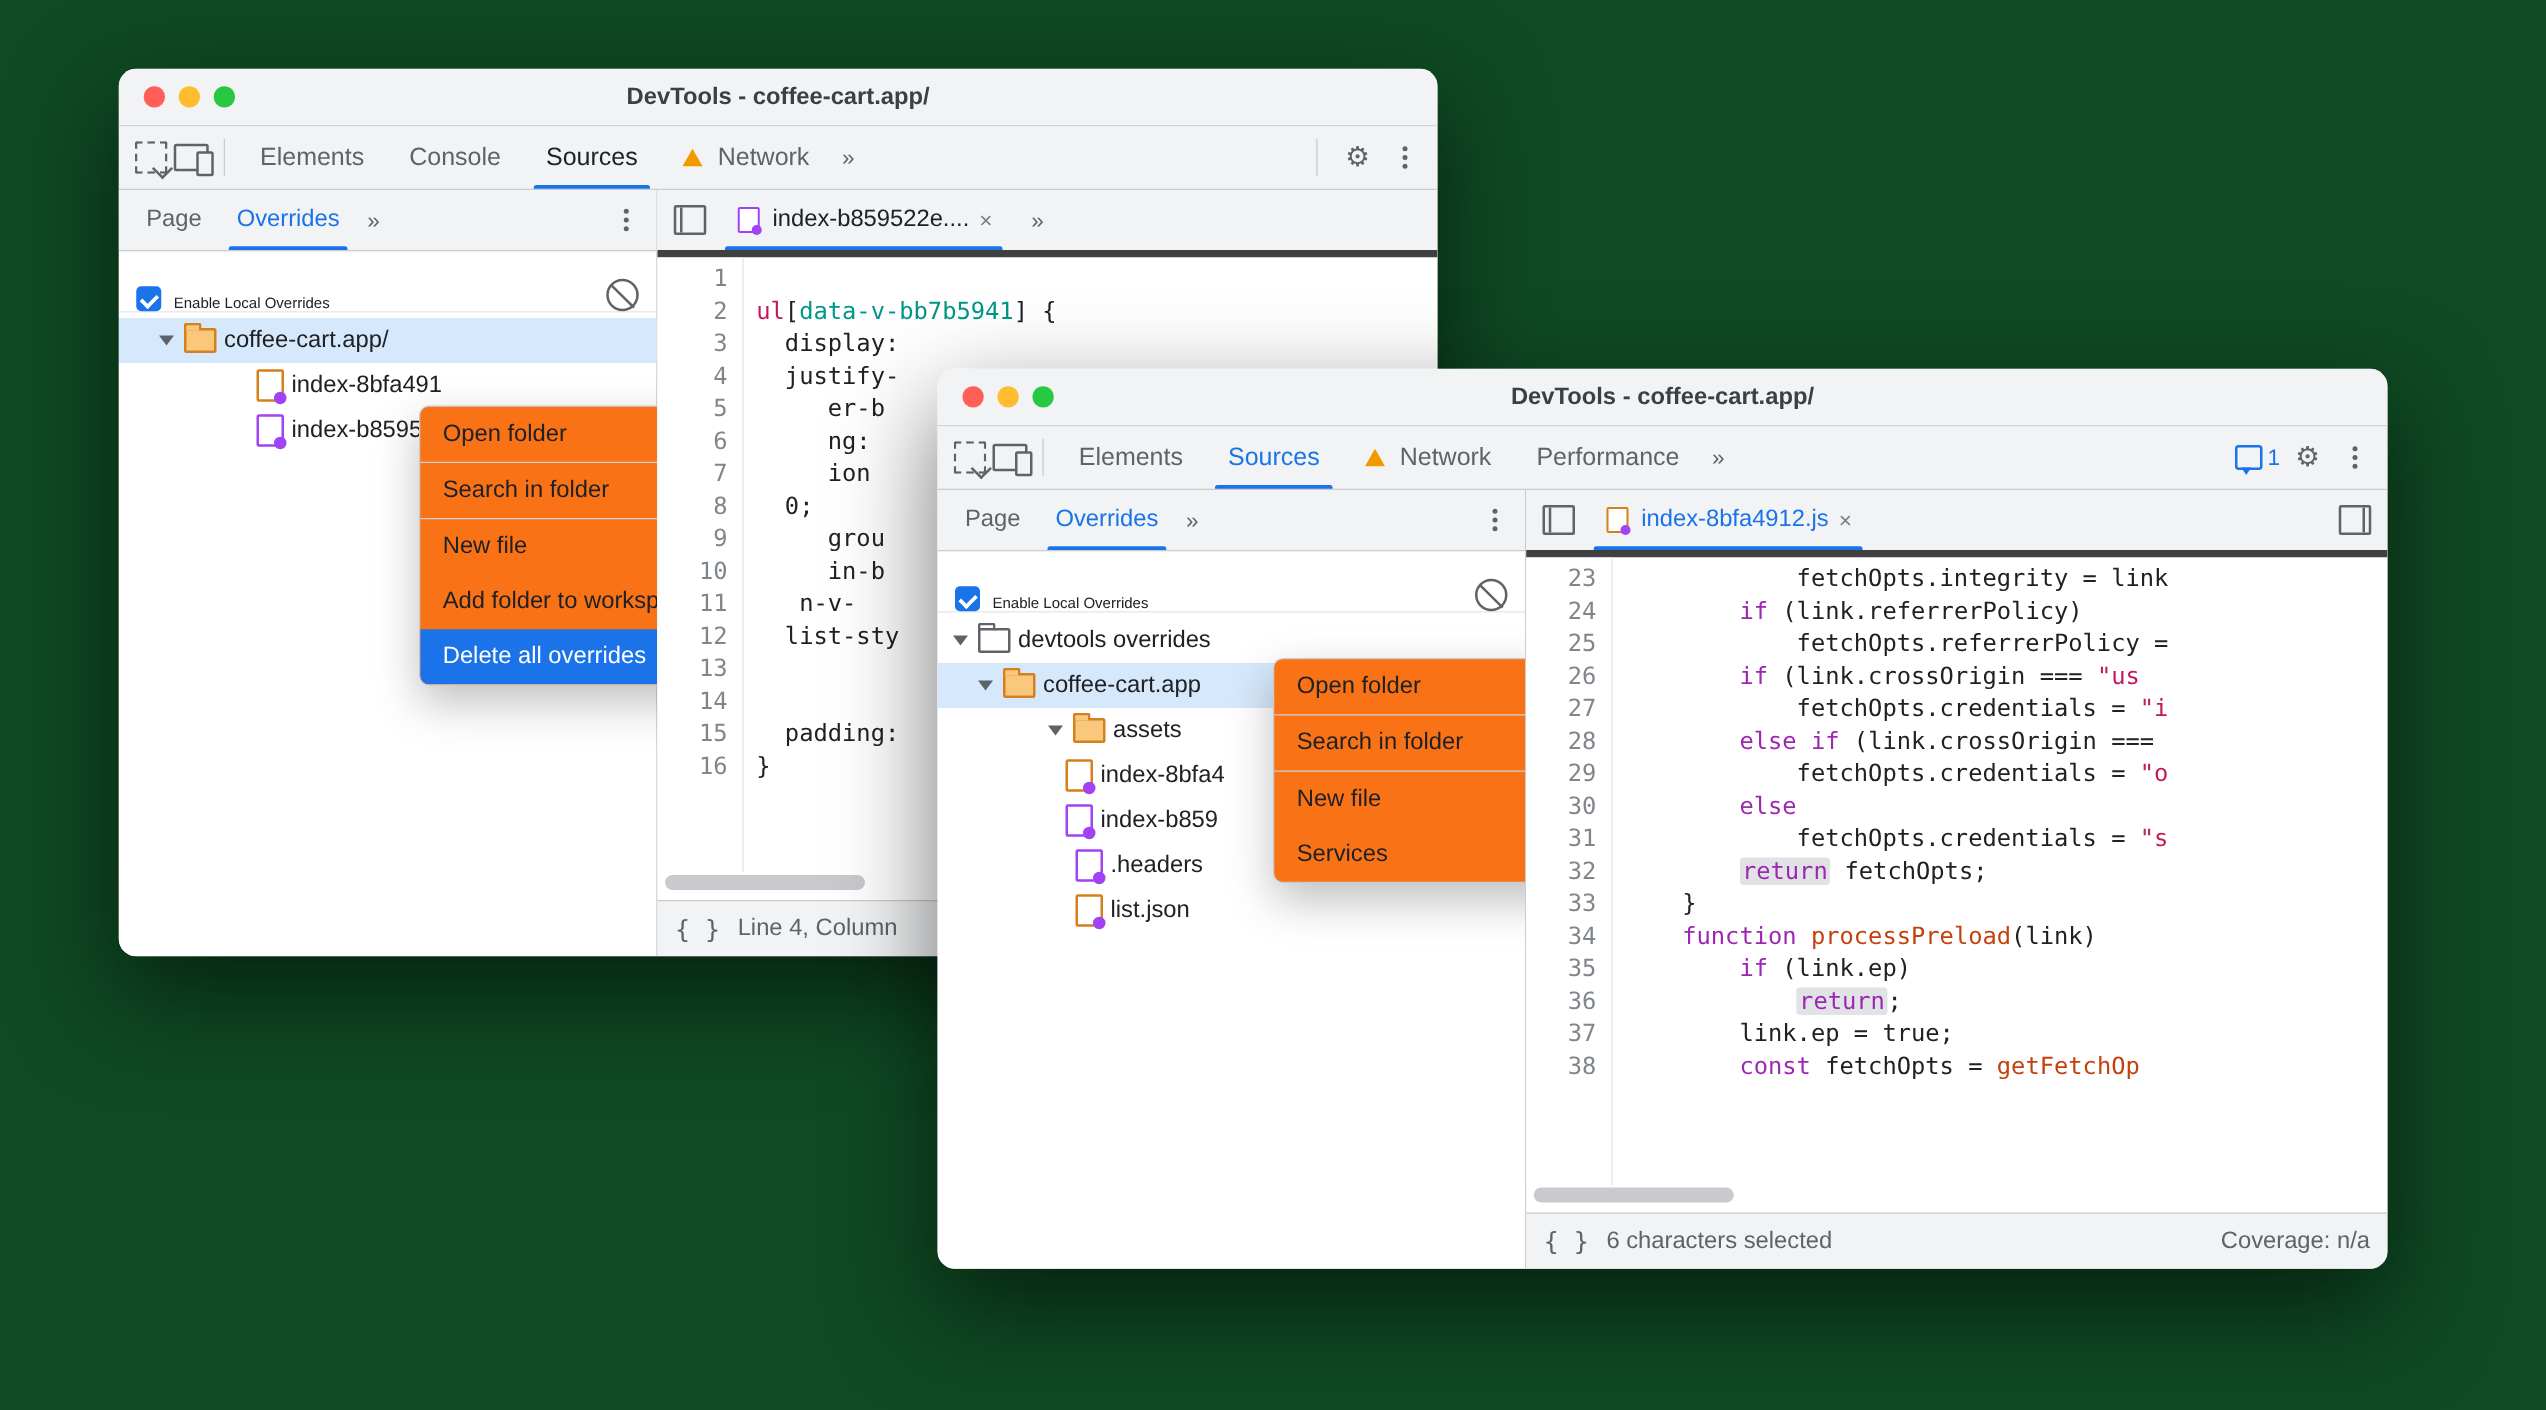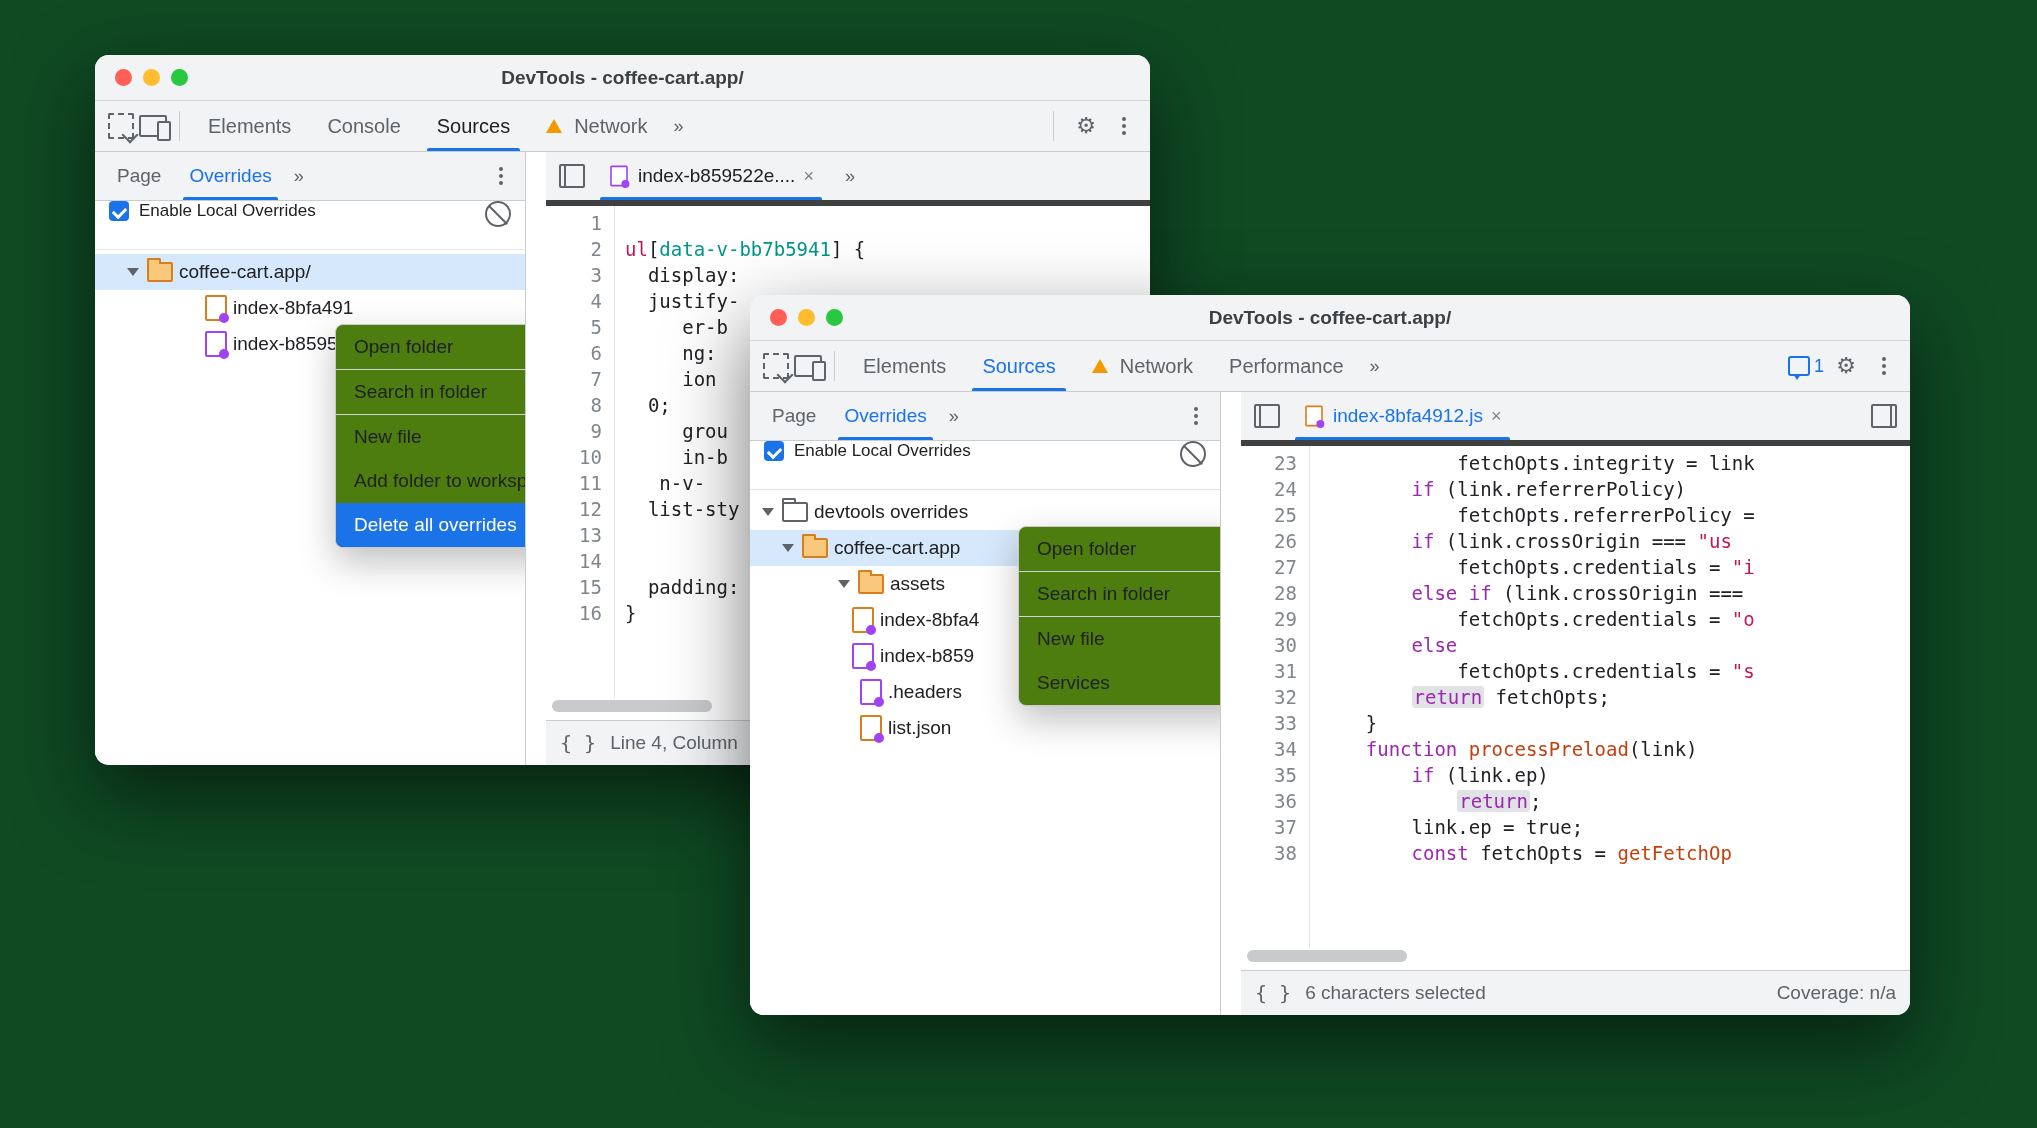--- a/index.html
+++ b/index.html
@@ -120,21 +120,20 @@
   }
   .msg-badge .bubble::after{
     content:"";position:absolute;bottom:-6px;left:3px;width:0;height:0;
     border-left:4px solid transparent;border-right:4px solid transparent;border-top:6px solid #1a73e8;
   }
   
   .body {
     display:flex;
     flex:1;
     min-height:0;
-    gap:20px;
   }
   .sidebar {
     width: 430px;
     border-right:1px solid #cacccf;
     display:flex;
     flex-direction:column;
     background:#fff;
   }
   .sidetabs {
     height:48px;
@@ -144,22 +143,22 @@
     padding:0 8px;
     background:#f1f3f4;
   }
   .stab {
     padding:0 14px;height:100%;display:inline-flex;align-items:center;
     font-size:19px;color:#5f6368;cursor:pointer;position:relative;
   }
   .stab.active{color:#1a73e8;}
   .sidetabs .to-right{margin-left:auto;}
   .overridebar{
-    height:48px;border-bottom:1px solid #e3e5e7;display:flex;align-items:flex-start;
-    padding:0 14px;font-size:17px;
+    height:48px;border-bottom:1px solid #e3e5e7;display:flex;align-items:flex-end;
+    padding:0 14px;font-size:12px;
   }
   .chk {
     width:20px;height:20px;border-radius:4px;background:#1a73e8;margin-right:10px;
     display:inline-flex;align-items:center;justify-content:center;
   }
   .chk::after{content:"";width:6px;height:10px;border:solid #fff;border-width:0 3px 3px 0;transform:rotate(45deg);}
   .ban-icon{
     margin-left:auto;width:22px;height:22px;border:2px solid #5f6368;border-radius:50%;position:relative;
   }
   .ban-icon::after{content:"";position:absolute;left:-2px;right:-2px;top:50%;height:2px;background:#5f6368;transform:rotate(45deg);}
@@ -245,21 +244,21 @@
     padding:0 14px;gap:14px;color:#5f6368;font-size:19px;
   }
   .statusbar .braces{font-family:monospace;font-size:20px;}
   .statusbar .to-right{margin-left:auto;}
   .scrollbar-h{
     height:18px;background:#fff;padding:2px 6px;
   }
   .scrollbar-h .thumb{height:12px;width:160px;background:#c8cace;border-radius:6px;}
   
   .ctxmenu{
-    position:absolute;background:#4d7c0f;border:1px solid #c8cace;border-radius:8px;
+    position:absolute;background:#f97316;border:1px solid #c8cace;border-radius:8px;
     box-shadow:0 14px 36px rgba(0,0,0,0.25);
     overflow:hidden;
     z-index:20;
     min-width:260px;
   }
   .ctxmenu .mi{
     height:44px;padding:0 18px;display:flex;align-items:center;font-size:19px;color:#202124;cursor:pointer;
     justify-content:space-between;
   }
   .ctxmenu .sep{height:1px;background:#cfd1d4;margin:0;}

